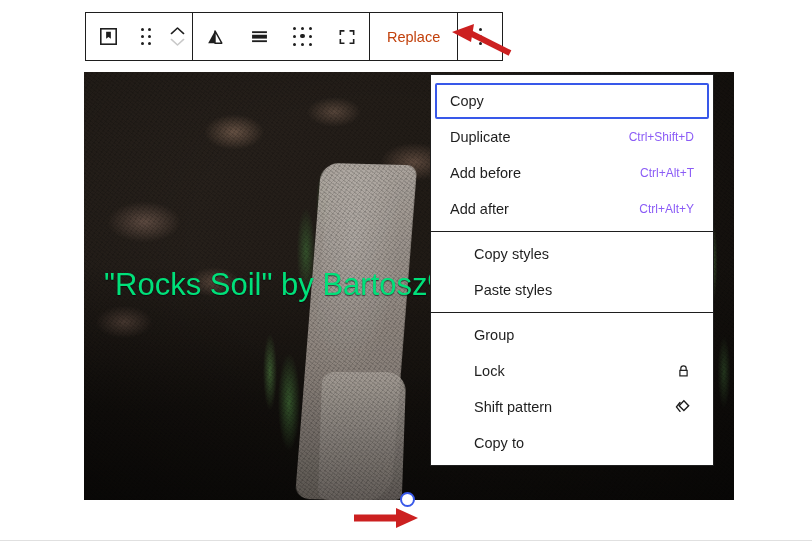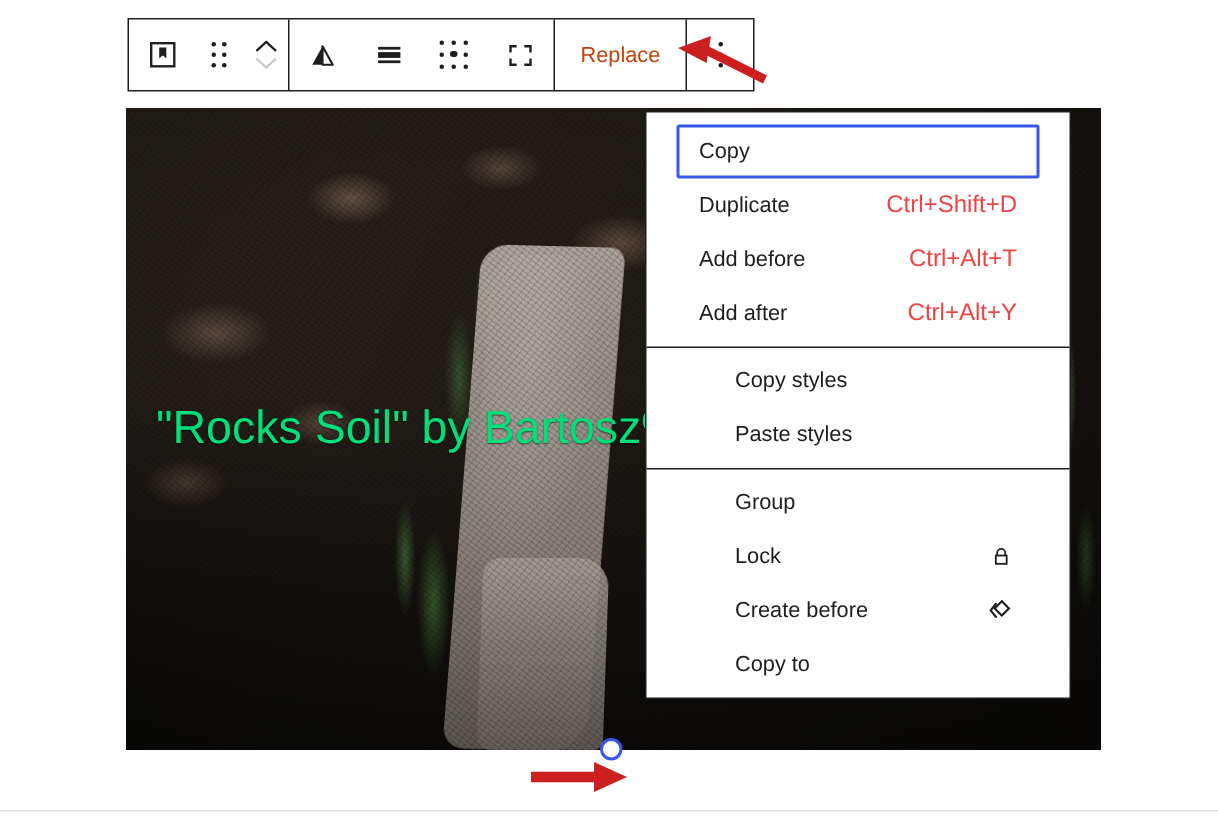--- a/index.html
+++ b/index.html
@@ -144,30 +144,30 @@
     background:#ffffff;
     border:1px solid #1e1e1e;
     box-sizing:border-box;
     z-index:60;
     padding:4px 0 0 0;
   }
   .menu-section{padding:4px 0;}
   .menu-section + .menu-section{border-top:1px solid #1e1e1e;padding-left:24px;}
   .menu-item{
     display:flex;align-items:center;justify-content:space-between;
-    height:36px;padding:0 13px;margin:0 20px;
+    height:36px;padding:0 13px;margin:0 4px;
     font-size:14.5px;color:#1e1e1e;cursor:pointer;
     box-sizing:border-box;border:2px solid transparent;border-radius:2px;
     font-family:"Liberation Sans", sans-serif;
   }
   .menu-item.focused{
     border-color:#3858e9;
   }
   .menu-item .label{white-space:nowrap;}
-  .menu-item .short{color:#ef4444;font-size:16px;white-space:nowrap;}
+  .menu-item .short{color:#8b5cf6;font-size:12px;white-space:nowrap;}
   .menu-item .mi-icon{display:flex;align-items:center;justify-content:center;width:22px;color:#1e1e1e;}
 
   
   .resize-handle{
     position:absolute;left:400px;top:492px;width:15px;height:15px;
     border-radius:50%;background:#ffffff;border:2px solid #3858e9;
     box-sizing:border-box;z-index:50;cursor:ns-resize;
   }
 
   
@@ -325,21 +325,21 @@
       <div class="menu-item">
         <span class="label">Lock</span>
         <span class="mi-icon">
           <svg width="17" height="17" viewBox="0 0 24 24" aria-hidden="true">
             <path d="M8.2 10.4V7.9a3.8 3.8 0 017.6 0v2.5" fill="none" stroke="#1e1e1e" stroke-width="1.7"></path>
             <rect x="6.9" y="10.4" width="10.2" height="7.8" fill="none" stroke="#1e1e1e" stroke-width="1.7"></rect>
           </svg>
         </span>
       </div>
       <div class="menu-item">
-        <span class="label">Create before</span>
+        <span class="label">Shift pattern</span>
         <span class="mi-icon">
           <svg width="20" height="20" viewBox="0 0 24 24" aria-hidden="true">
             <rect x="9" y="6.3" width="8.1" height="8.1" fill="none" stroke="#1e1e1e" stroke-width="1.7" transform="rotate(45 13.05 10.35)"></rect>
             <path d="M8.4 6.6L4.1 11.9l4.3 5.3" fill="none" stroke="#1e1e1e" stroke-width="1.7" stroke-linecap="round" stroke-linejoin="round"></path>
           </svg>
         </span>
       </div>
       <div class="menu-item">
         <span class="label">Copy to</span>
         <span class="short"></span>

